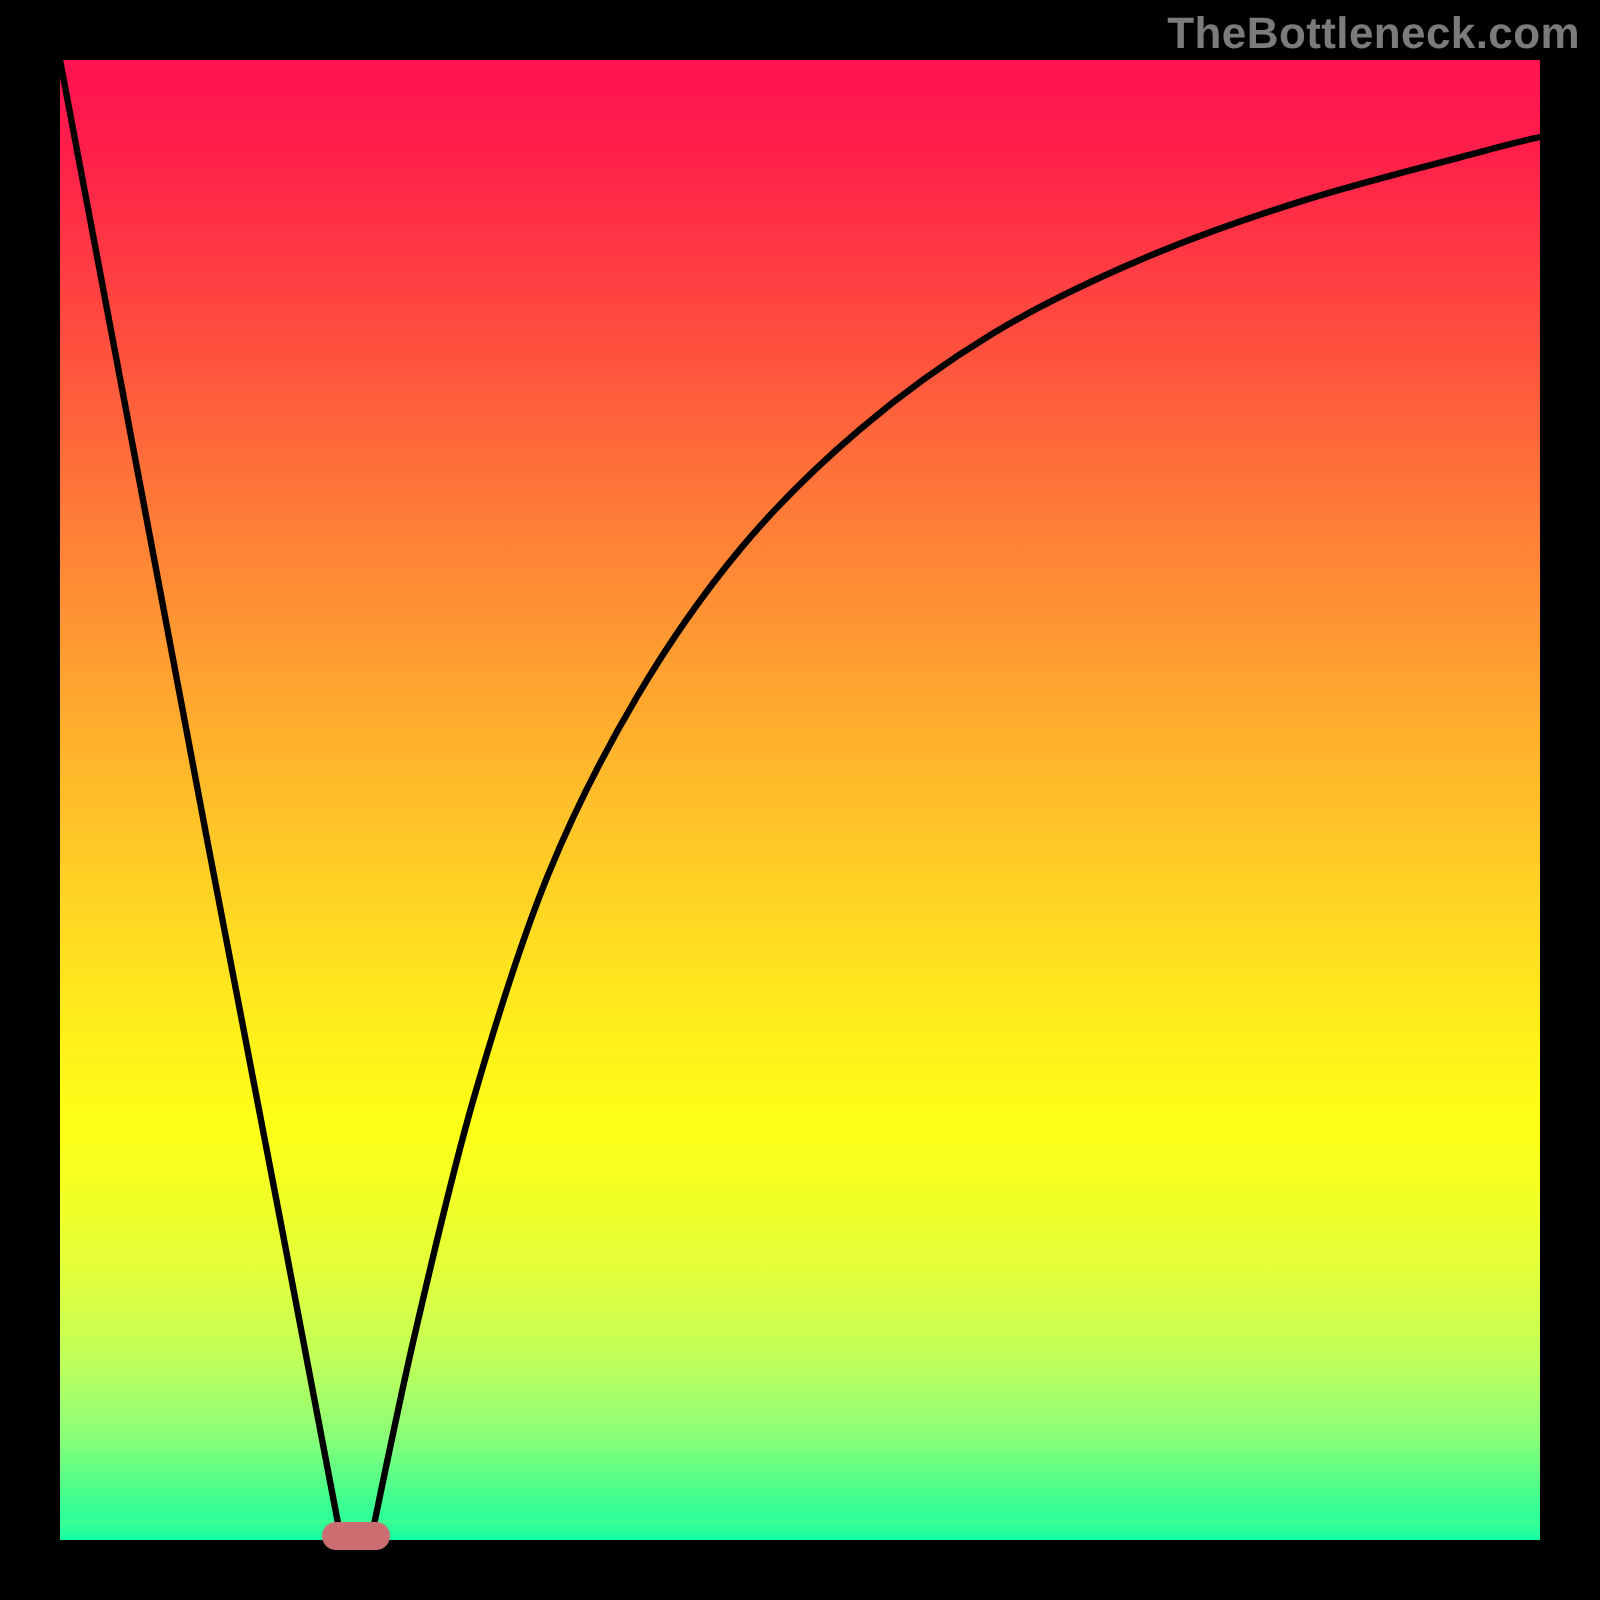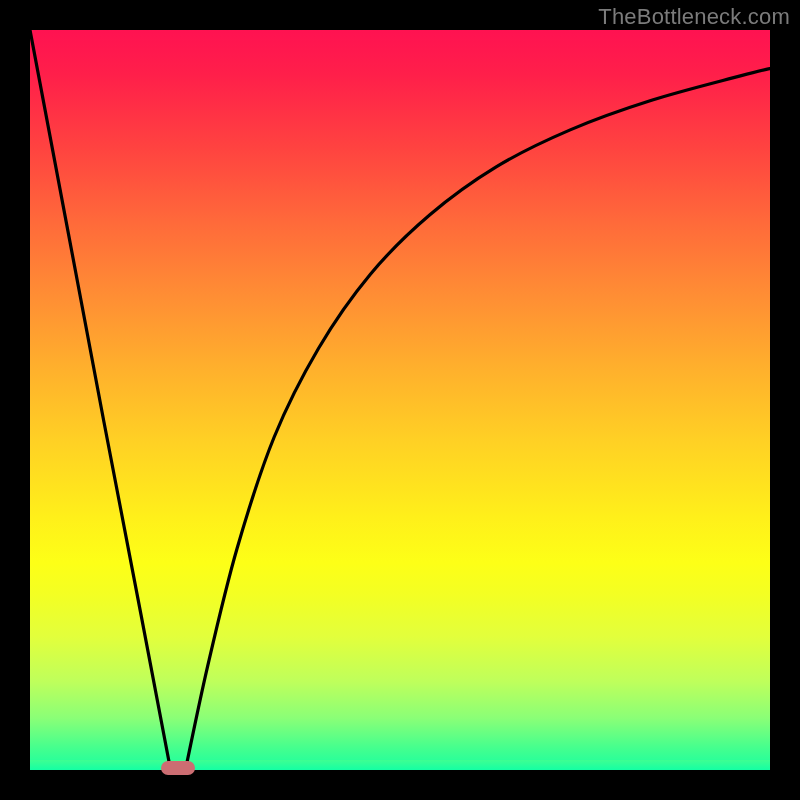--- a/index.html
+++ b/index.html
@@ -18,21 +18,21 @@
     width: 800px;
     height: 800px;
     background: #000;
   }
   .watermark {
     position: absolute;
     top: 4px;
     right: 10px;
     color: #7b7b7b;
     font-size: 22px;
-    font-weight: 400;
+    font-weight: 700;
     letter-spacing: 0.2px;
     z-index: 5;
   }
   .plot {
     position: absolute;
     
     left: 30px;
     top: 30px;
     width: 740px;
     height: 740px;

